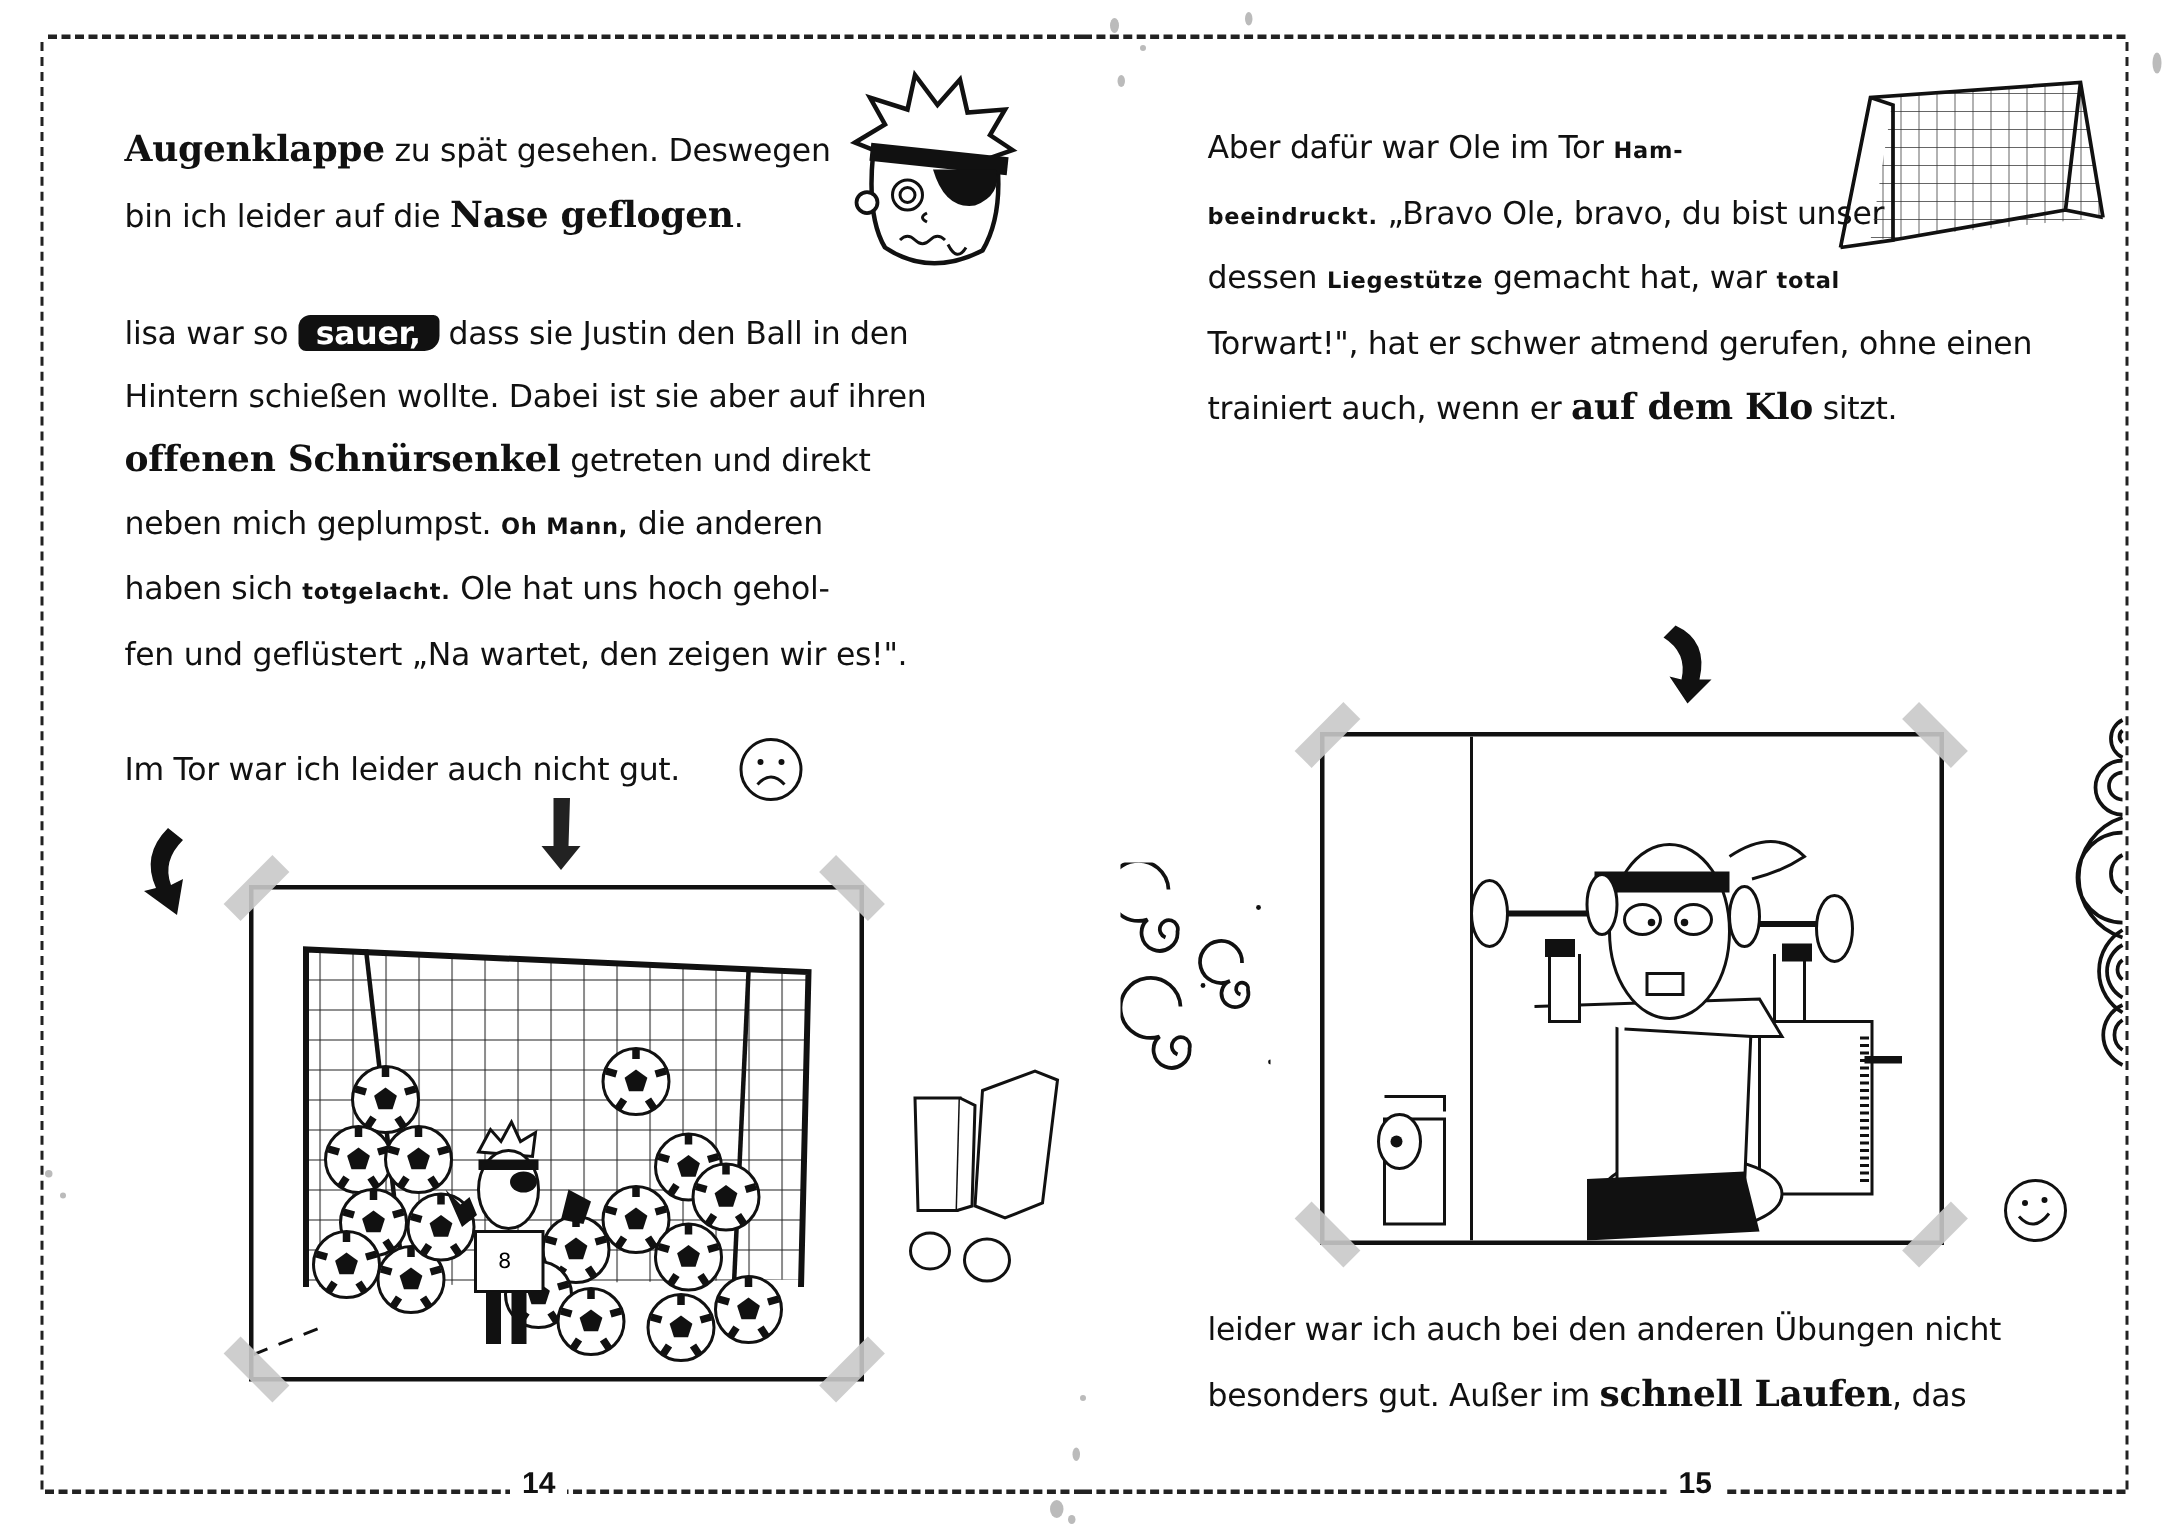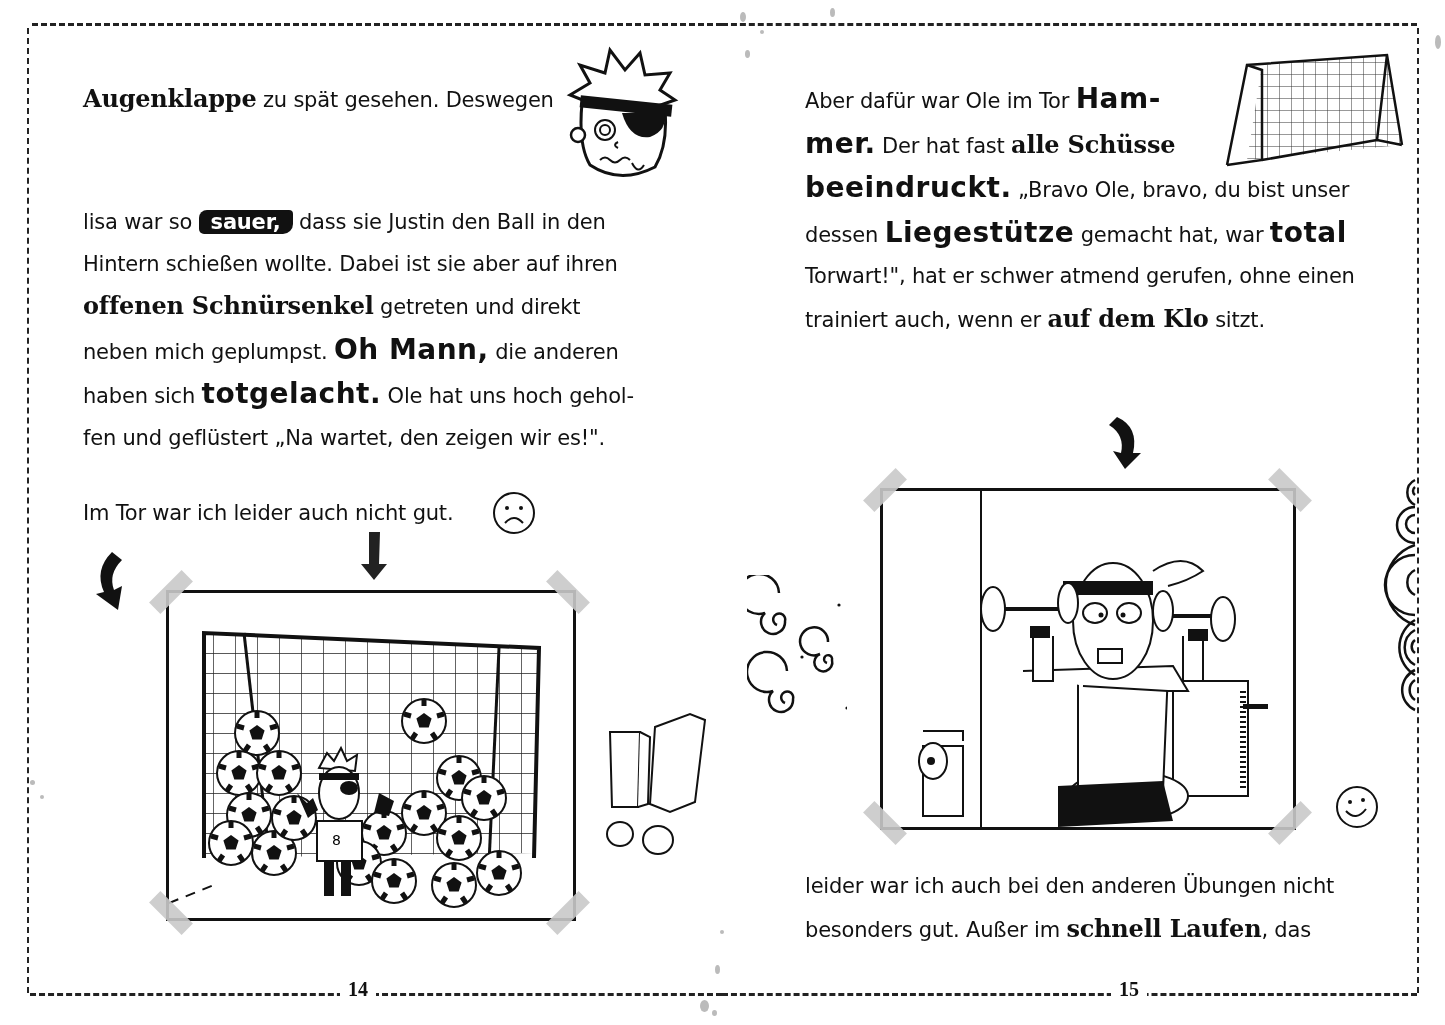--- a/index.html
+++ b/index.html
@@ -4,38 +4,39 @@
 <style>
   html, body { margin:0; padding:0; }
   body { width:1445px; height:1025px; background:#fff; position:relative; overflow:hidden;
          font-family:"DejaVu Sans", sans-serif; color:#111; }
   .page { position:absolute; top:0; height:1025px; }
   .frame-top, .frame-bottom { position:absolute; height:0; border-top:3px dashed #222; }
   .frame-side { position:absolute; width:0; border-left:2px dashed #222; }
   .para { position:absolute; font-size:21px; line-height:41.5px; letter-spacing:-0.2px; white-space:nowrap; }
   .para .line { display:block; }
   .b-serif { font-family:"DejaVu Serif", serif; font-weight:bold; font-size:24px; }
-  .b-sans { font-family:"DejaVu Sans", sans-serif; font-weight:bold; font-size:28px; letter-spacing:0.5px; }
+  .b-sans { font-family:"DejaVu Sans", sans-serif; font-weight:bold; font-size:15px; letter-spacing:0.5px; }
   .splat { background:#111; color:#fff; font-weight:bold; padding:0 12px; border-radius:8px 4px 10px 5px; }
-  .pnum { position:absolute; font-family:Liberation Serif, serif; font-weight:bold; font-size:20px; background:#fff; padding:0 8px; }
+  .pnum { position:absolute; font-family:Liberation Sans, sans-serif; font-weight:bold; font-size:20px; background:#fff; padding:0 8px; }
   .ill { position:absolute; }
   .tape { position:absolute; width:46px; height:16px; background:#c9c9c9; opacity:0.9; }
   .dots span { position:absolute; border-radius:50%; background:#bbb; }
 </style>
 </head>
 <body>
 
 <div class="page" style="left:0;width:722px;">
   <div class="frame-top" style="left:32px;top:23px;width:690px;"></div>
   <div class="frame-side" style="left:27px;top:28px;height:965px;"></div>
   <div class="frame-bottom" style="left:30px;top:993px;width:692px;"></div>
   <div class="pnum" style="left:340px;top:978px;">14</div>
 
   <div class="para" style="left:83px;top:78px;">
       <span class="line"><span class="b-serif">Augenklappe</span><span> zu spät gesehen. Deswegen</span></span>
+      <span class="line"><span>bin ich leider auf die </span><span class="b-serif">Nase geflogen</span><span>.</span></span>
     </div>
   <div class="para" style="left:83px;top:493px;">
       <span class="line"><span>Im Tor war ich leider auch nicht gut.</span></span>
     </div>
   <div class="para" style="left:83px;top:202px;">
       <span class="line"><span>lisa war so </span><span class="splat">sauer,</span><span> dass sie Justin den Ball in den</span></span>
       <span class="line"><span>Hintern schießen wollte. Dabei ist sie aber auf ihren</span></span>
       <span class="line"><span class="b-serif">offenen Schnürsenkel</span><span> getreten und direkt</span></span>
       <span class="line"><span>neben mich geplumpst. </span><span class="b-sans">Oh Mann,</span><span> die anderen</span></span>
       <span class="line"><span>haben sich </span><span class="b-sans">totgelacht.</span><span> Ole hat uns hoch gehol-</span></span>
@@ -132,21 +133,20 @@
 </div>
 
 <div class="page" style="left:722px;width:723px;">
   <div class="frame-top" style="left:0;top:23px;width:695px;"></div>
   <div class="frame-side" style="left:695px;top:28px;height:965px;"></div>
   <div class="frame-bottom" style="left:0;top:993px;width:695px;"></div>
   <div class="pnum" style="left:345px;top:978px;margin-left:44px;">15</div>
 
   <div class="para" style="left:83px;top:78px;">
       <span class="line"><span>Aber dafür war Ole im Tor </span><span class="b-sans">Ham-</span></span>
-      <span class="line"><span class="b-sans">mer.</span><span> Der hat fast </span><span class="b-serif">alle Schüsse</span></span>
       <span class="line"><span class="b-sans">beeindruckt.</span><span> „Bravo Ole, bravo, du bist unser</span></span>
       <span class="line"><span>dessen </span><span class="b-sans">Liegestütze</span><span> gemacht hat, war </span><span class="b-sans">total</span></span>
       <span class="line"><span>Torwart!", hat er schwer atmend gerufen, ohne einen</span></span>
       <span class="line"><span>trainiert auch, wenn er </span><span class="b-serif">auf dem Klo</span><span> sitzt.</span></span>
     </div>
   <div class="para" style="left:83px;top:866px;">
       <span class="line"><span>leider war ich auch bei den anderen Übungen nicht</span></span>
       <span class="line"><span>besonders gut. Außer im </span><span class="b-serif">schnell Laufen</span><span>, das</span></span>
     </div>
 

